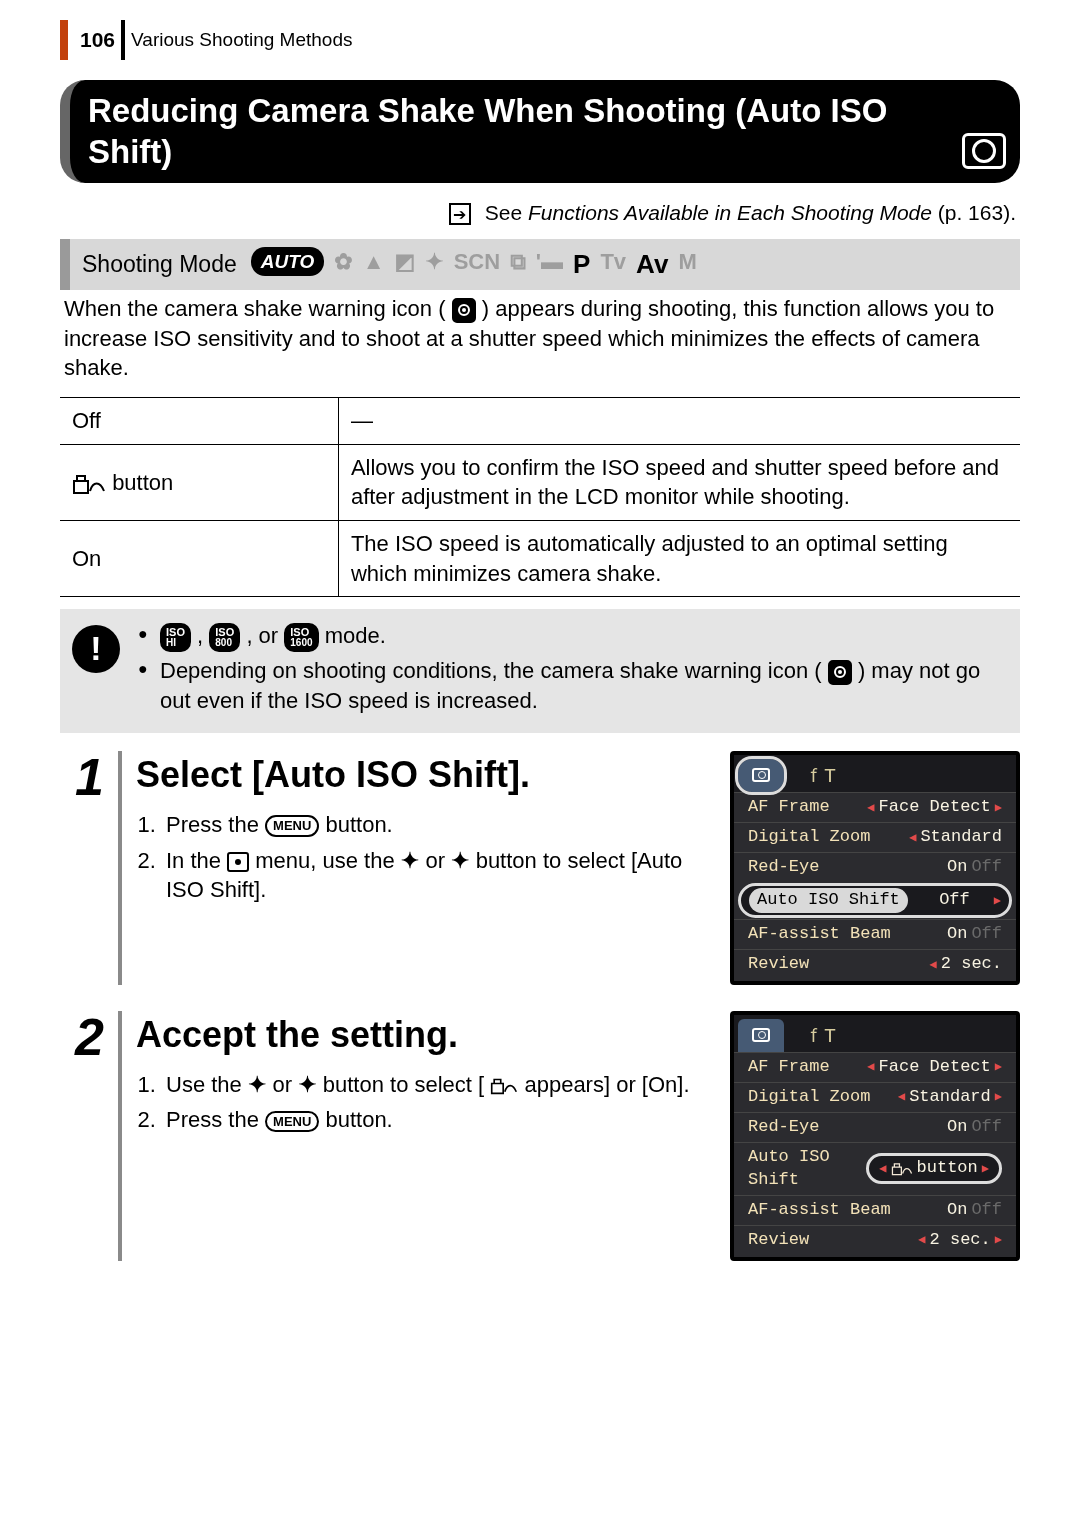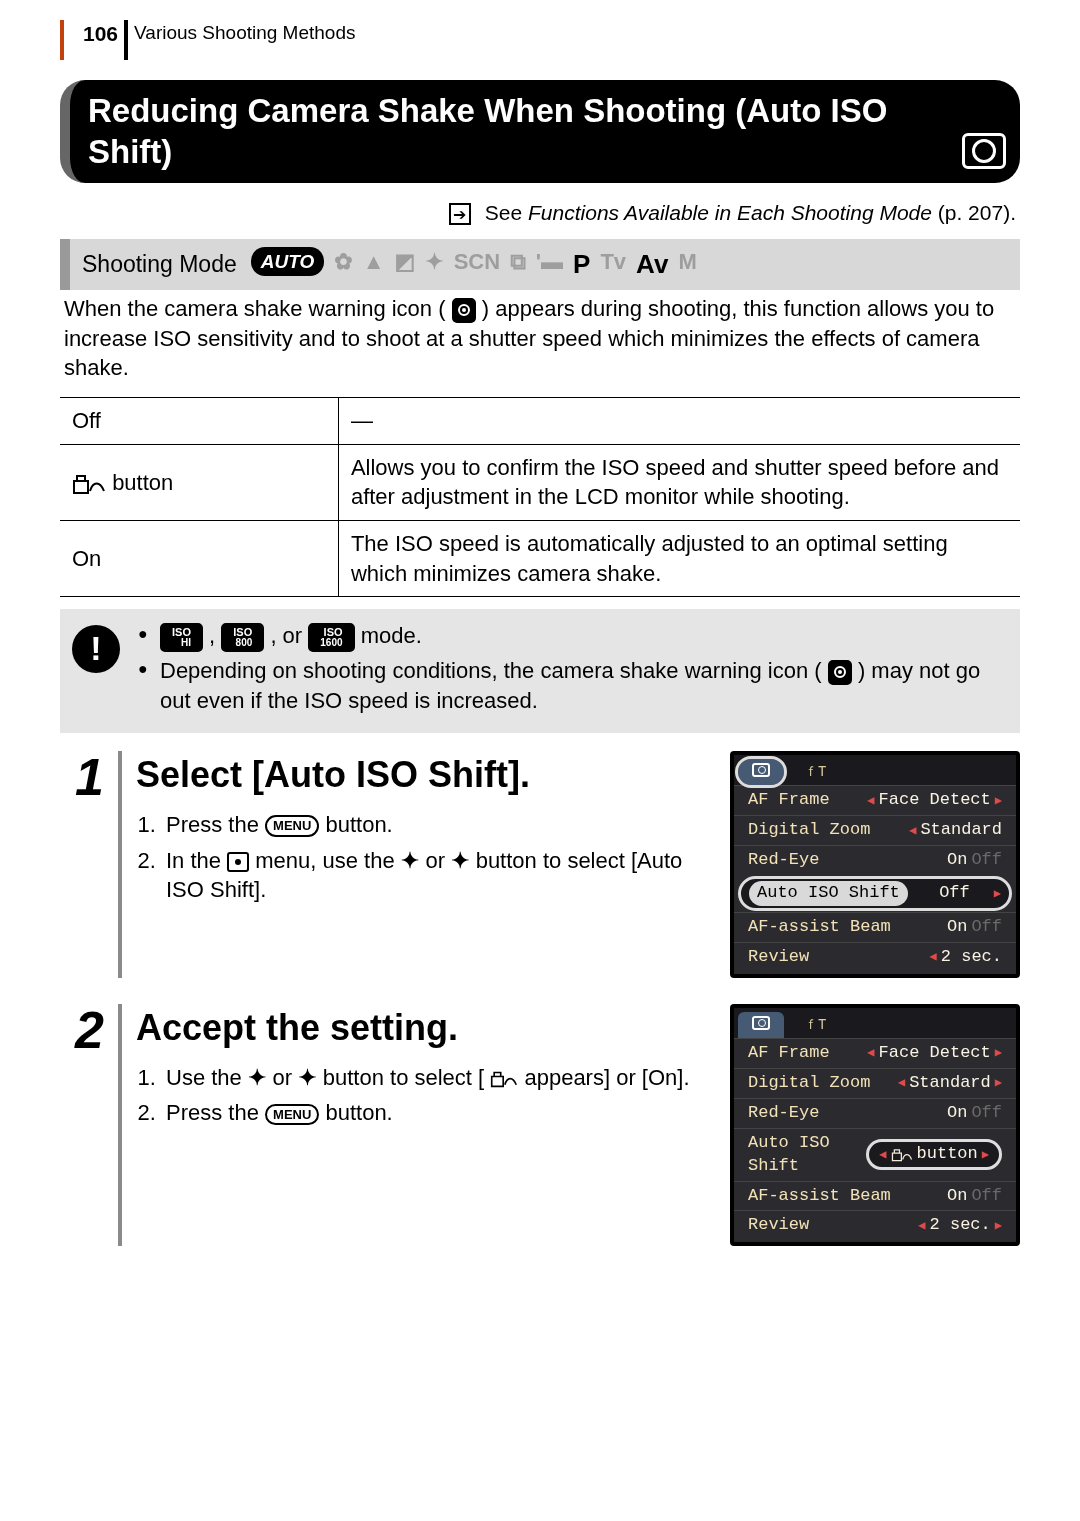--- a/index.html
+++ b/index.html
@@ -7,24 +7,25 @@
     font-family: Arial, Helvetica, sans-serif;
     background: #fff;
     color: #000;
     width: 1080px;
     padding: 20px 60px 40px 60px;
     font-size: 22px;
     line-height: 1.35;
   }
   .page-header {
     display: flex;
+    align-items: center;
     margin-bottom: 20px;
     font-size: 19px;
-    border-left: 4px solid #c2410c;
-    padding-left: 15px;
+    border-left: 8px solid #c2410c;
+    padding-left: 8px;
   }
   .page-num {
     font-weight: bold;
     font-size: 21px;
     padding: 0 6px 0 4px;
   }
   .header-rule {
     width: 4px;
     height: 40px;
     background: #000;
@@ -139,21 +140,21 @@
     position: relative;
   }
   .shake-icon span::after {
     content: '';
     position: absolute;
     width: 4px; height: 4px;
     background: #fff;
     border-radius: 50%;
     top: 2px; left: 2px;
   }
-  .iso-icon { font-size: 10px; line-height: 0.9; padding: 2px 9px; text-align: right; }
+  .iso-icon { font-size: 10px; line-height: 0.9; padding: 2px 3px; text-align: left; border-radius: 10px; }
   .iso-icon div:first-child { font-size: 11px; }
 
   table.option-table {
     width: 100%;
     border-collapse: collapse;
     margin: 0 0 12px 0;
   }
   table.option-table td {
     border: 1px solid #000;
     border-left: none;
@@ -274,21 +275,21 @@
     display: flex;
     padding: 4px 4px 0 4px;
     gap: 6px;
     background: #1a1a1e;
   }
   .lcd-tab {
     padding: 4px 14px 2px;
     border-top-left-radius: 6px;
     border-top-right-radius: 6px;
     color: #d7cc9e;
-    font-size: 14px;
+    font-size: 20px;
   }
   .lcd-tab.active-tab {
     background: #465a74;
     color: #fff;
   }
   .lcd-tab.highlight-ring {
     outline: 3px solid #ddd;
     outline-offset: 0;
     border-radius: 14px;
   }
@@ -354,21 +355,21 @@
 
 <div class="section-title-wrap">
   <span>Reducing Camera Shake When Shooting (Auto ISO Shift)</span>
   <span class="camera-icon"></span>
 </div>
 
 <div class="see-ref">
   <span class="arrow-box"></span>
   <span class="normal">See </span>
   <span>Functions Available in Each Shooting Mode</span>
-  <span class="normal"> (p. 207).</span>
+  <span class="normal"> (p. 163).</span>
 </div>
 
 <div class="shooting-mode-bar">
   <span class="label">Shooting Mode</span>
   <span class="mode-icons">
     <span class="auto-pill">AUTO</span>
     <span>✿</span>
     <span>▲</span>
     <span>◩</span>
     <span>✦</span>

